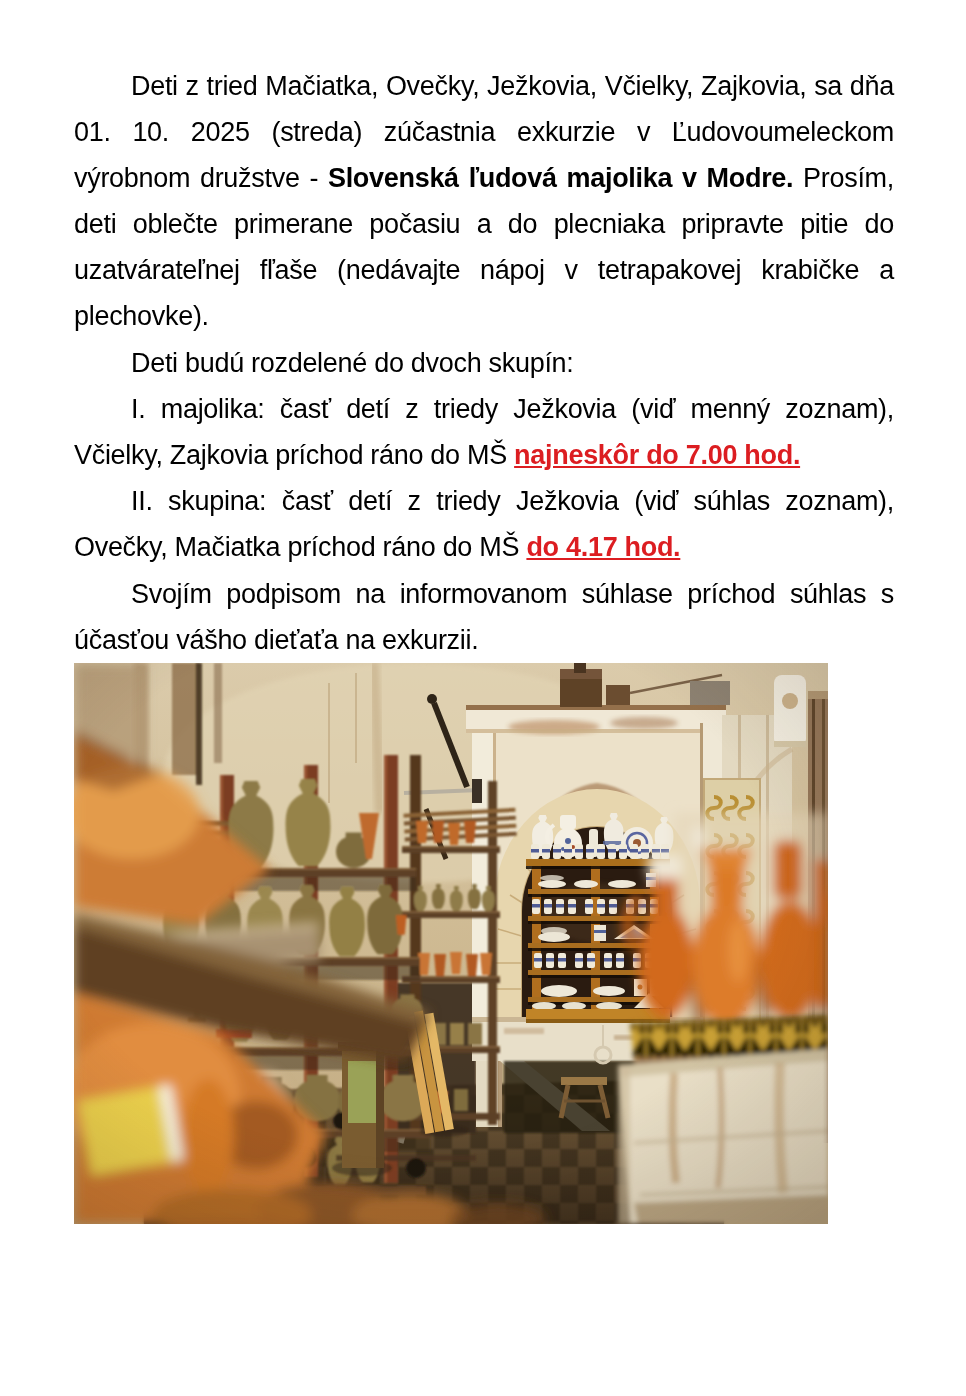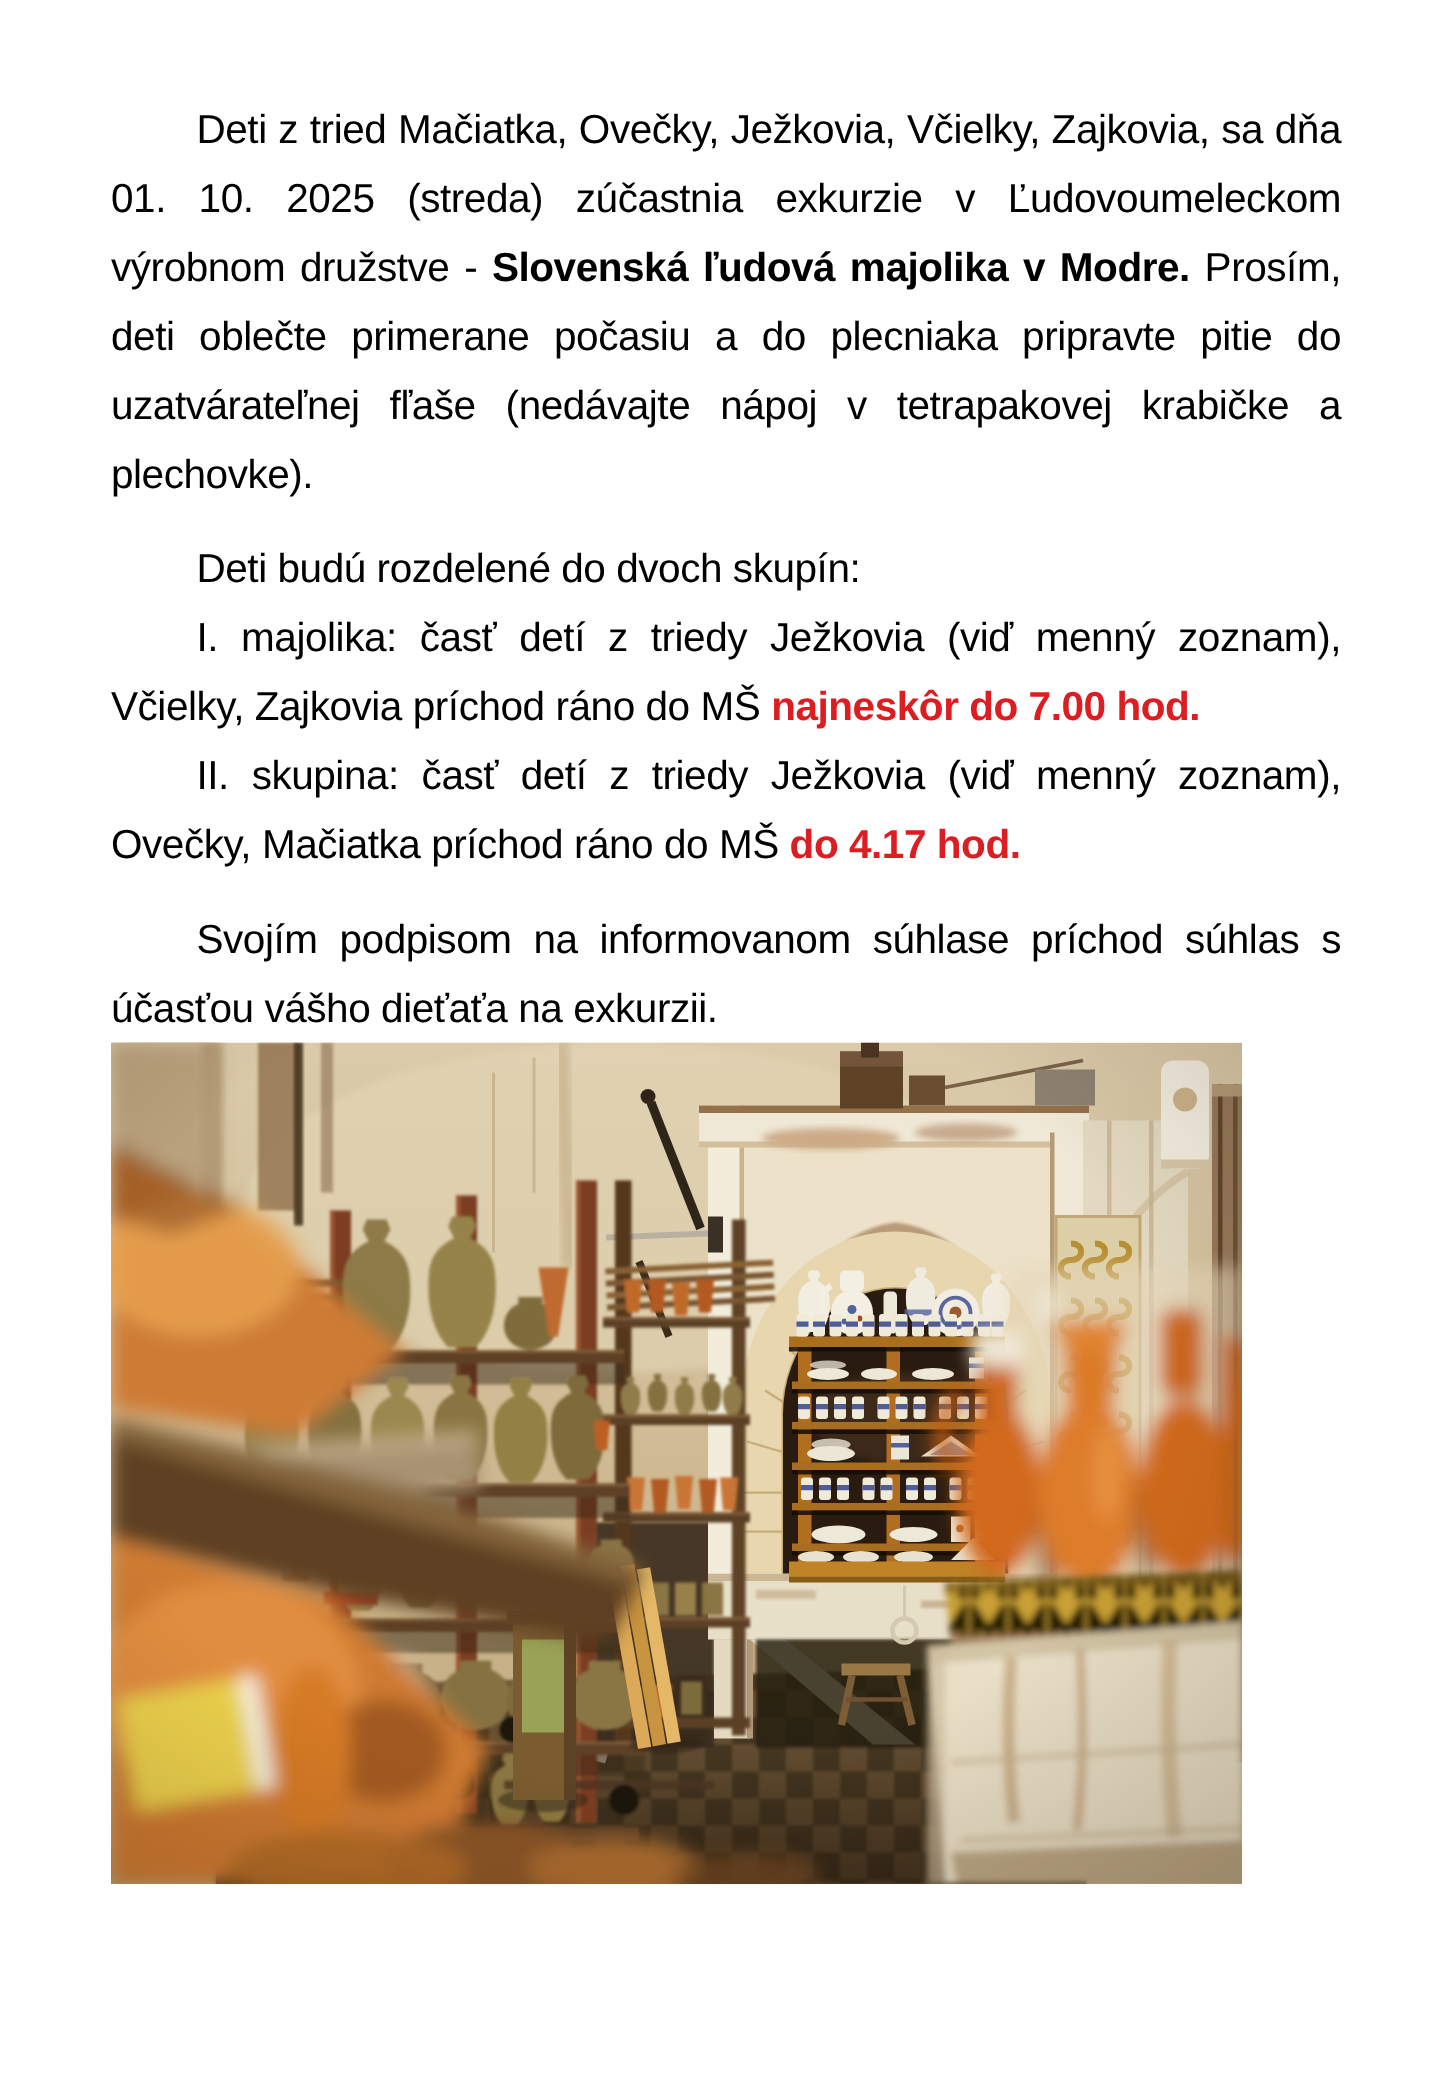--- a/index.html
+++ b/index.html
@@ -5,35 +5,35 @@
   html,body { margin:0; padding:0; }
   body {
     width:966px; height:1396px; background:#ffffff; overflow:hidden;
     font-family:"Liberation Sans","DejaVu Sans",sans-serif;
   }
   .page { padding:63px 72px 0 74px; }
   #doc p {
     margin:0; font-size:27px; line-height:46px; color:#000;
     text-align:justify; text-indent:57px; letter-spacing:-0.3px;
   }
-  #doc p.gap { margin-top:17px; }
+  #doc p.gap { margin-top:1px; }
   #doc .bold { font-weight:bold; }
-  #doc .red-bold { font-weight:bold; color:var(--red,#dc1d21); }
+  #doc .red-bold { font-weight:bold; color:var(--red,#dc1d21);text-decoration:underline; }
   figure.photo { margin:0; padding:0; width:754px; height:561px; }
   figure.photo svg { display:block; }
 </style>
 </head>
 <body>
 
 <div class="page">
   <div id="doc">
       <p><span>Deti z tried Mačiatka, Ovečky, Ježkovia, Včielky, Zajkovia, sa dňa 01. 10. 2025 (streda) zúčastnia exkurzie v Ľudovoumeleckom výrobnom družstve - </span><span class="bold">Slovenská ľudová majolika v Modre.</span><span> Prosím, deti oblečte primerane počasiu a do plecniaka pripravte pitie do uzatvárateľnej fľaše (nedávajte nápoj v tetrapakovej krabičke a plechovke).</span></p>
       <p class="gap"><span>Deti budú rozdelené do dvoch skupín:</span></p>
       <p><span>I. majolika: časť detí z triedy Ježkovia (viď menný zoznam), Včielky, Zajkovia príchod ráno do MŠ </span><span class="red-bold">najneskôr do 7.00 hod.</span></p>
-      <p><span>II. skupina: časť detí z triedy Ježkovia (viď menný zoznam), Ovečky, Mačiatka príchod ráno do MŠ </span><span class="red-bold">do 4.17 hod.</span></p>
+      <p><span>II. skupina: časť detí z triedy Ježkovia (viď súhlas zoznam), Ovečky, Mačiatka príchod ráno do MŠ </span><span class="red-bold">do 4.17 hod.</span></p>
       <p class="gap"><span>Svojím podpisom na informovanom súhlase príchod súhlas s účasťou vášho dieťaťa na exkurzii.</span></p>
     </div>
 
   <figure class="photo" aria-label="Pottery workshop interior with a kiln full of painted majolica and shelves of clay vases">
     <svg viewBox="0 0 754 561" width="754" height="561" xmlns="http://www.w3.org/2000/svg">
       <defs>
         <filter id="b1" x="-20%" y="-20%" width="140%" height="140%">
             <feGaussianBlur stdDeviation="1"></feGaussianBlur>
           </filter>
         <filter id="b2" x="-20%" y="-20%" width="140%" height="140%">

